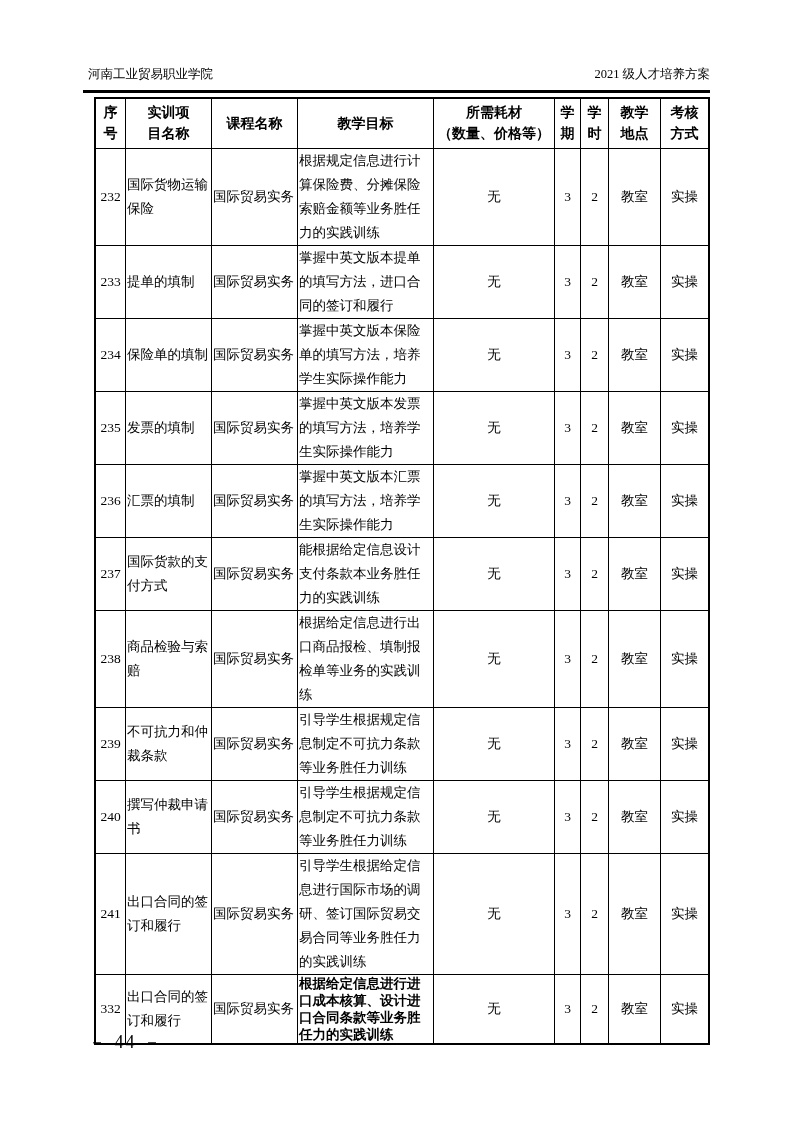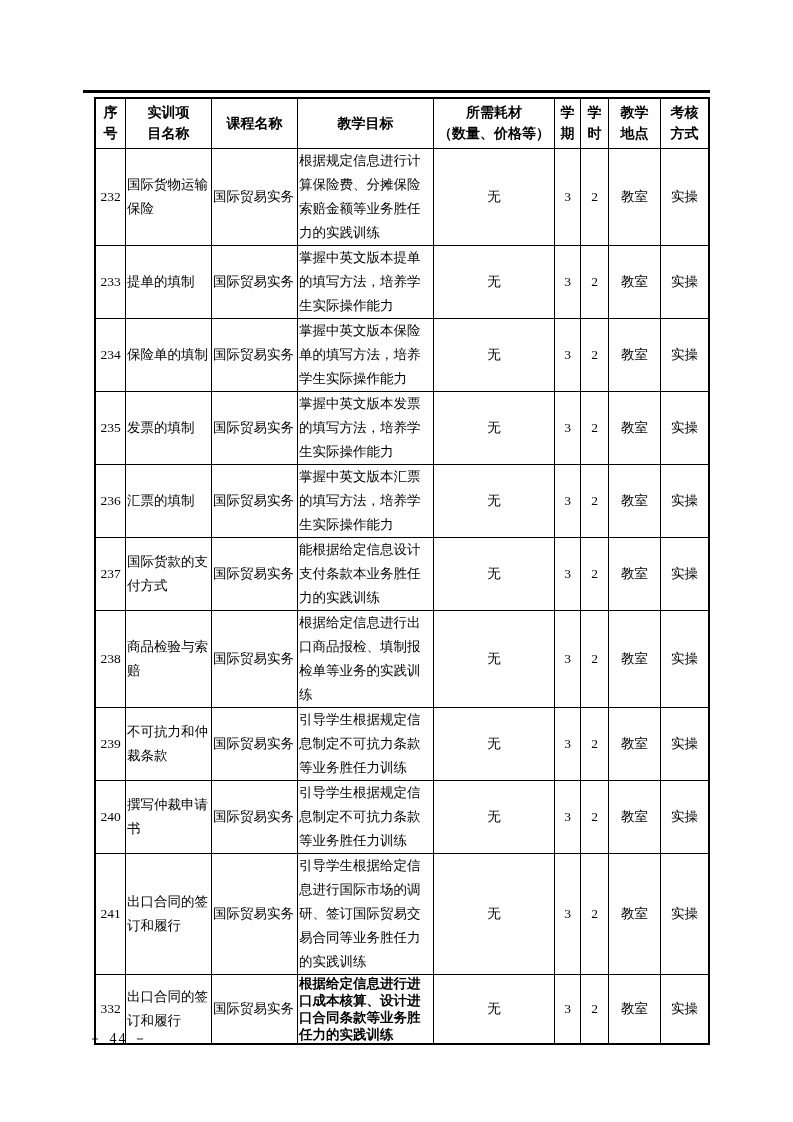--- a/index.html
+++ b/index.html
@@ -84,29 +84,33 @@
   .w-objective { width: 135px; margin-left: 18px; }
   .w-materials { width: 120px; }
   .w-semester  { width: 25px; }
   .w-hours     { width: 27px; }
   .w-location  { width: 51px; }
   .w-assessment{ width: 47px; }
   .page-footer {
     position: absolute;
     left: 88px;
     top: 1030px;
-    font-size: 14px;
+    font-size: 18px;
     letter-spacing: 2px;
   }
 </style>
 </head>
 <body>
 
 <div class="page">
 
+  <div class="page-header">
+    <span>河南工业贸易职业学院</span>
+    <span>2021 级人才培养方案</span>
+  </div>
 
   <div class="header-rule"></div>
 
   <table class="doc-table">
     <thead>
       <tr id="head-row">
           <th class="w-no">序
 号</th>
           <th class="w-project">实训项
 目名称</th>
@@ -133,21 +137,21 @@
           <td class="col-materials w-materials">无</td>
           <td class="col-semester w-semester">3</td>
           <td class="col-hours w-hours">2</td>
           <td class="col-location w-location">教室</td>
           <td class="col-assessment w-assessment">实操</td>
         </tr>
         <tr>
           <td class="col-no w-no">233</td>
           <td class="col-project w-project">提单的填制</td>
           <td class="col-course w-course">国际贸易实务</td>
-          <td class="col-objective w-objective">掌握中英文版本提单的填写方法，培养学生实际操作能力</td>
+          <td class="col-objective w-objective">掌握中英文版本提单的填写方法，进口合同的签订和履行</td>
           <td class="col-materials w-materials">无</td>
           <td class="col-semester w-semester">3</td>
           <td class="col-hours w-hours">2</td>
           <td class="col-location w-location">教室</td>
           <td class="col-assessment w-assessment">实操</td>
         </tr>
         <tr>
           <td class="col-no w-no">234</td>
           <td class="col-project w-project">保险单的填制</td>
           <td class="col-course w-course">国际贸易实务</td>

